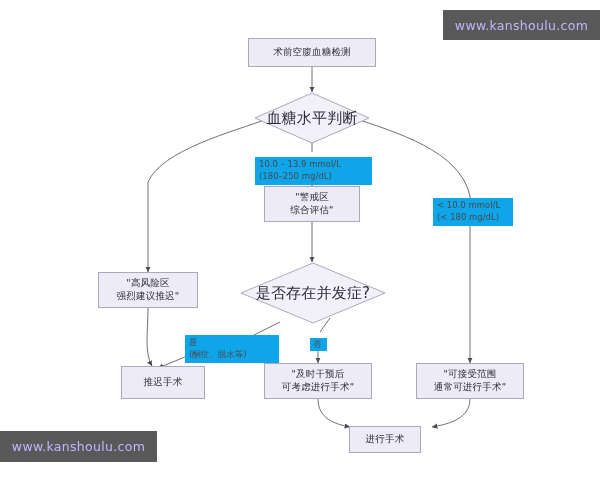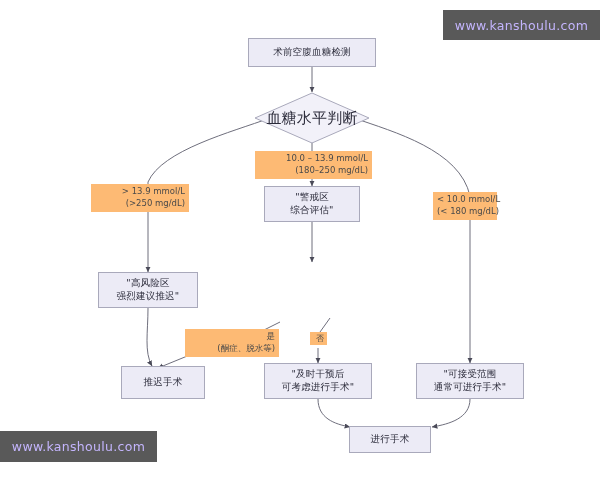--- a/index.html
+++ b/index.html
@@ -62,28 +62,29 @@
     display: flex;
     align-items: center;
     justify-content: center;
     text-align: center;
     font-size: 15px;
     color: #2b2b3a;
     letter-spacing: 0.2px;
   }
   .edge-label {
     position: absolute;
-    background: #fdba74;
+    background: #0ea5e9;
     color: #4a4a4a;
     font-size: 8.5px;
     line-height: 1.4;
-    text-align: right;
+    text-align: left;
     padding: 2px 4px;
     box-sizing: border-box;
     white-space: pre;
+    margin-top: 6px;
   }
   .edge-label.small {
     font-size: 8px;
     padding: 1px 3px;
   }
   .watermark {
     position: absolute;
     background: #595959;
     color: #c4b5fd;
     font-size: 12.5px;
@@ -149,60 +150,64 @@
     <span>术前空腹血糖检测</span>
   </div>
 
   <div class="diamond-wrap" style="left:242px; top:92px; width:116px; height:52px;">
     <svg width="116" height="52">
       <polygon points="58,1 115,26 58,51 1,26" fill="#f2f1f9" stroke="#a9a9bb" stroke-width="1"></polygon>
     </svg>
     <div class="diamond-label">血糖水平判断</div>
   </div>
 
-  <div class="edge-label" style="left:79px; top:184px; width:98px;">&gt; 13.9 mmol/L
-(&gt;250 mg/dL)</div>
 
   <div class="edge-label" style="left:243px; top:151px; width:117px;">10.0 – 13.9 mmol/L
 (180–250 mg/dL)</div>
 
-  <div class="edge-label" style="left:421px; top:192px; width:64px;">&lt; 10.0 mmol/L
+  <div class="edge-label" style="left:421px; top:192px; width:80px;">&lt; 10.0 mmol/L
 (&lt; 180 mg/dL)</div>
 
   <div class="node box" style="left:86px; top:272px; width:100px; height:36px; white-space:pre;">
     <span>"高风险区
 强烈建议推迟"</span>
   </div>
 
   <div class="node box" style="left:252px; top:186px; width:96px; height:36px; white-space:pre;">
     <span>"警戒区
 综合评估"</span>
   </div>
 
+  <div class="diamond-wrap" style="left:228px; top:262px; width:146px; height:62px;">
+    <svg width="146" height="62">
+      <polygon points="73,1 145,31 73,61 1,31" fill="#f2f1f9" stroke="#a9a9bb" stroke-width="1"></polygon>
+    </svg>
+    <div class="diamond-label">是否存在并发症?</div>
+  </div>
 
   <div class="edge-label" style="left:173px; top:329px; width:94px;">是
 (酮症、脱水等)</div>
 
   <div class="edge-label small" style="left:298px; top:332px; width:17px;">否</div>
 
   <div class="node box" style="left:109px; top:366px; width:84px; height:33px;">
     <span>推迟手术</span>
   </div>
 
   <div class="node box" style="left:252px; top:363px; width:108px; height:36px; white-space:pre;">
     <span>"及时干预后
 可考虑进行手术"</span>
   </div>
 
   <div class="node box" style="left:404px; top:363px; width:108px; height:36px; white-space:pre;">
     <span>"可接受范围
 通常可进行手术"</span>
   </div>
 
-  <div class="node box" style="left:337px; top:426px; width:82px; height:27px;">
+  <div class="node box" style="left:337px; top:426px; width:72px; height:27px;">
     <span>进行手术</span>
   </div>
 
 </div>
 
 <div class="watermark" id="wm-top">
   <span>www.kanshoulu.com</span>
 </div>
 
 <div class="watermark" id="wm-bottom">

